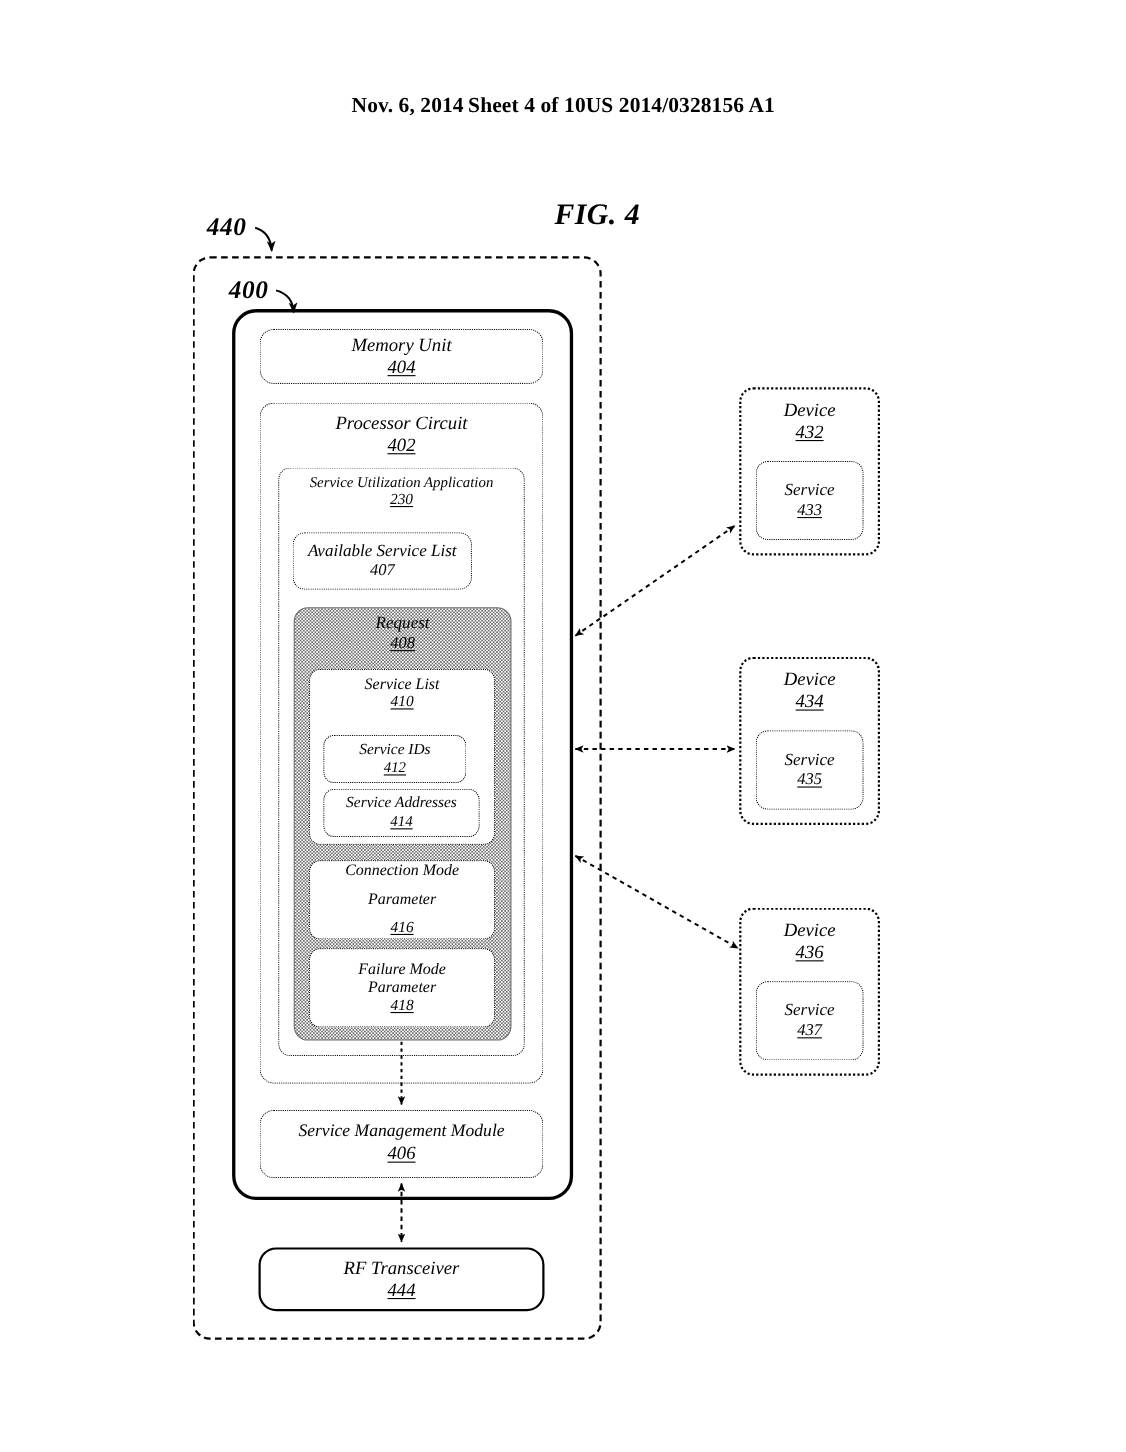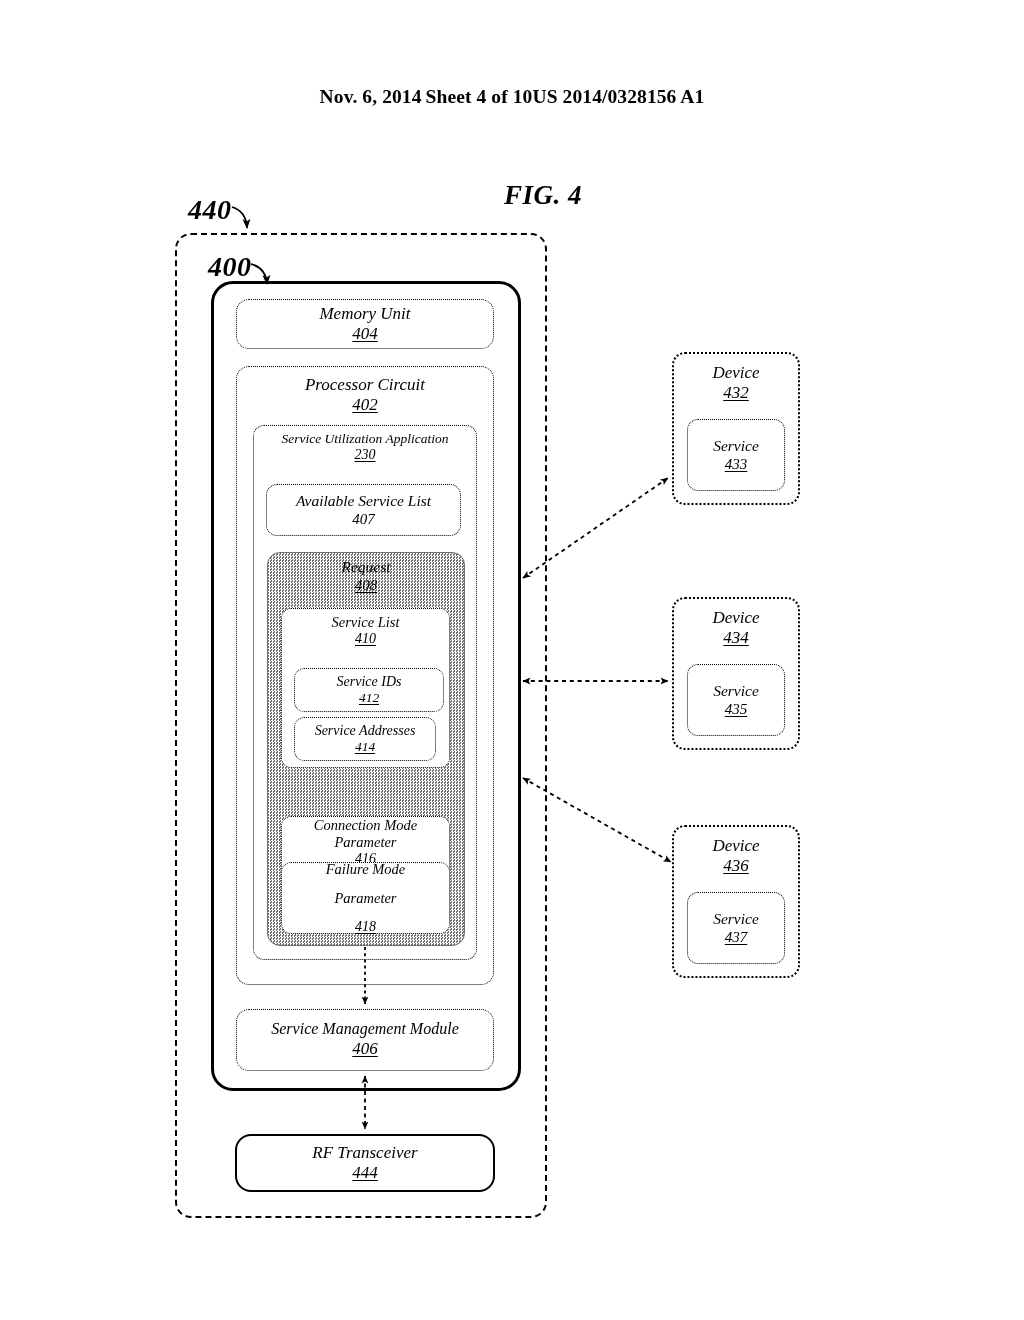--- a/index.html
+++ b/index.html
@@ -43,21 +43,21 @@
     top: 180px;
     font-size: 27px;
     font-weight: bold;
     font-style: italic;
     letter-spacing: 0.5px;
   }
 
   
   .ref-callout {
     position: absolute;
-    font-size: 28px;
+    font-size: 23px;
     font-weight: bold;
     font-style: italic;
     letter-spacing: 0.5px;
   }
   #ref-440 { left: 188px; top: 194px; }
   #ref-400 { left: 208px; top: 251px; }
 
   
   .box {
     position: absolute;
@@ -138,21 +138,21 @@
     border-radius: 11px;
     padding-top: 5px;
   }
   #box-405 > .lbl { font-size: 13.5px; }
   #box-405 > .num { font-size: 14px; }
 
   
   #box-407 {
     left: 266px;
     top: 484px;
-    width: 195px;
+    width: 163px;
     height: 52px;
     border: 1.4px dotted #000;
     border-radius: 11px;
     justify-content: center;
   }
   #box-407 .lbl { font-size: 15.5px; }
   #box-407 .num { font-size: 15px; }
 
   
   #box-408 {
@@ -182,21 +182,21 @@
     background: #ffffff;
     padding-top: 5px;
   }
   #box-410 > .lbl { font-size: 14.5px; }
   #box-410 > .num { font-size: 14px; }
 
   
   #box-412 {
     left: 294px;
     top: 668px;
-    width: 150px;
+    width: 130px;
     height: 44px;
     border: 1.3px dotted #000;
     border-radius: 10px;
     background: #ffffff;
     justify-content: center;
   }
   #box-412 .lbl { font-size: 14px; }
   #box-412 .num { font-size: 13.5px; }
 
   
@@ -209,42 +209,41 @@
     border-radius: 10px;
     background: #ffffff;
     justify-content: center;
   }
   #box-414 .lbl { font-size: 14px; }
   #box-414 .num { font-size: 13.5px; }
 
   
   #box-416 {
     left: 281px;
-    top: 816px;
+    top: 782px;
     width: 169px;
     height: 72px;
     border: 1.3px dotted #000;
     border-radius: 10px;
     background: #ffffff;
-    justify-content: flex-start;
+    justify-content: space-between;
   }
   #box-416 .lbl { font-size: 14.5px; }
   #box-416 .num { font-size: 14px; }
 
   
   #box-418 {
     left: 281px;
     top: 862px;
     width: 169px;
     height: 72px;
     border: 1.3px dotted #000;
     border-radius: 10px;
     background: #ffffff;
     justify-content: center;
-    gap: 12px;
   }
   #box-418 .lbl { font-size: 14.5px; }
   #box-418 .num { font-size: 14px; }
 
   
   #box-406 {
     left: 236px;
     top: 1009px;
     width: 258px;
     height: 62px;

